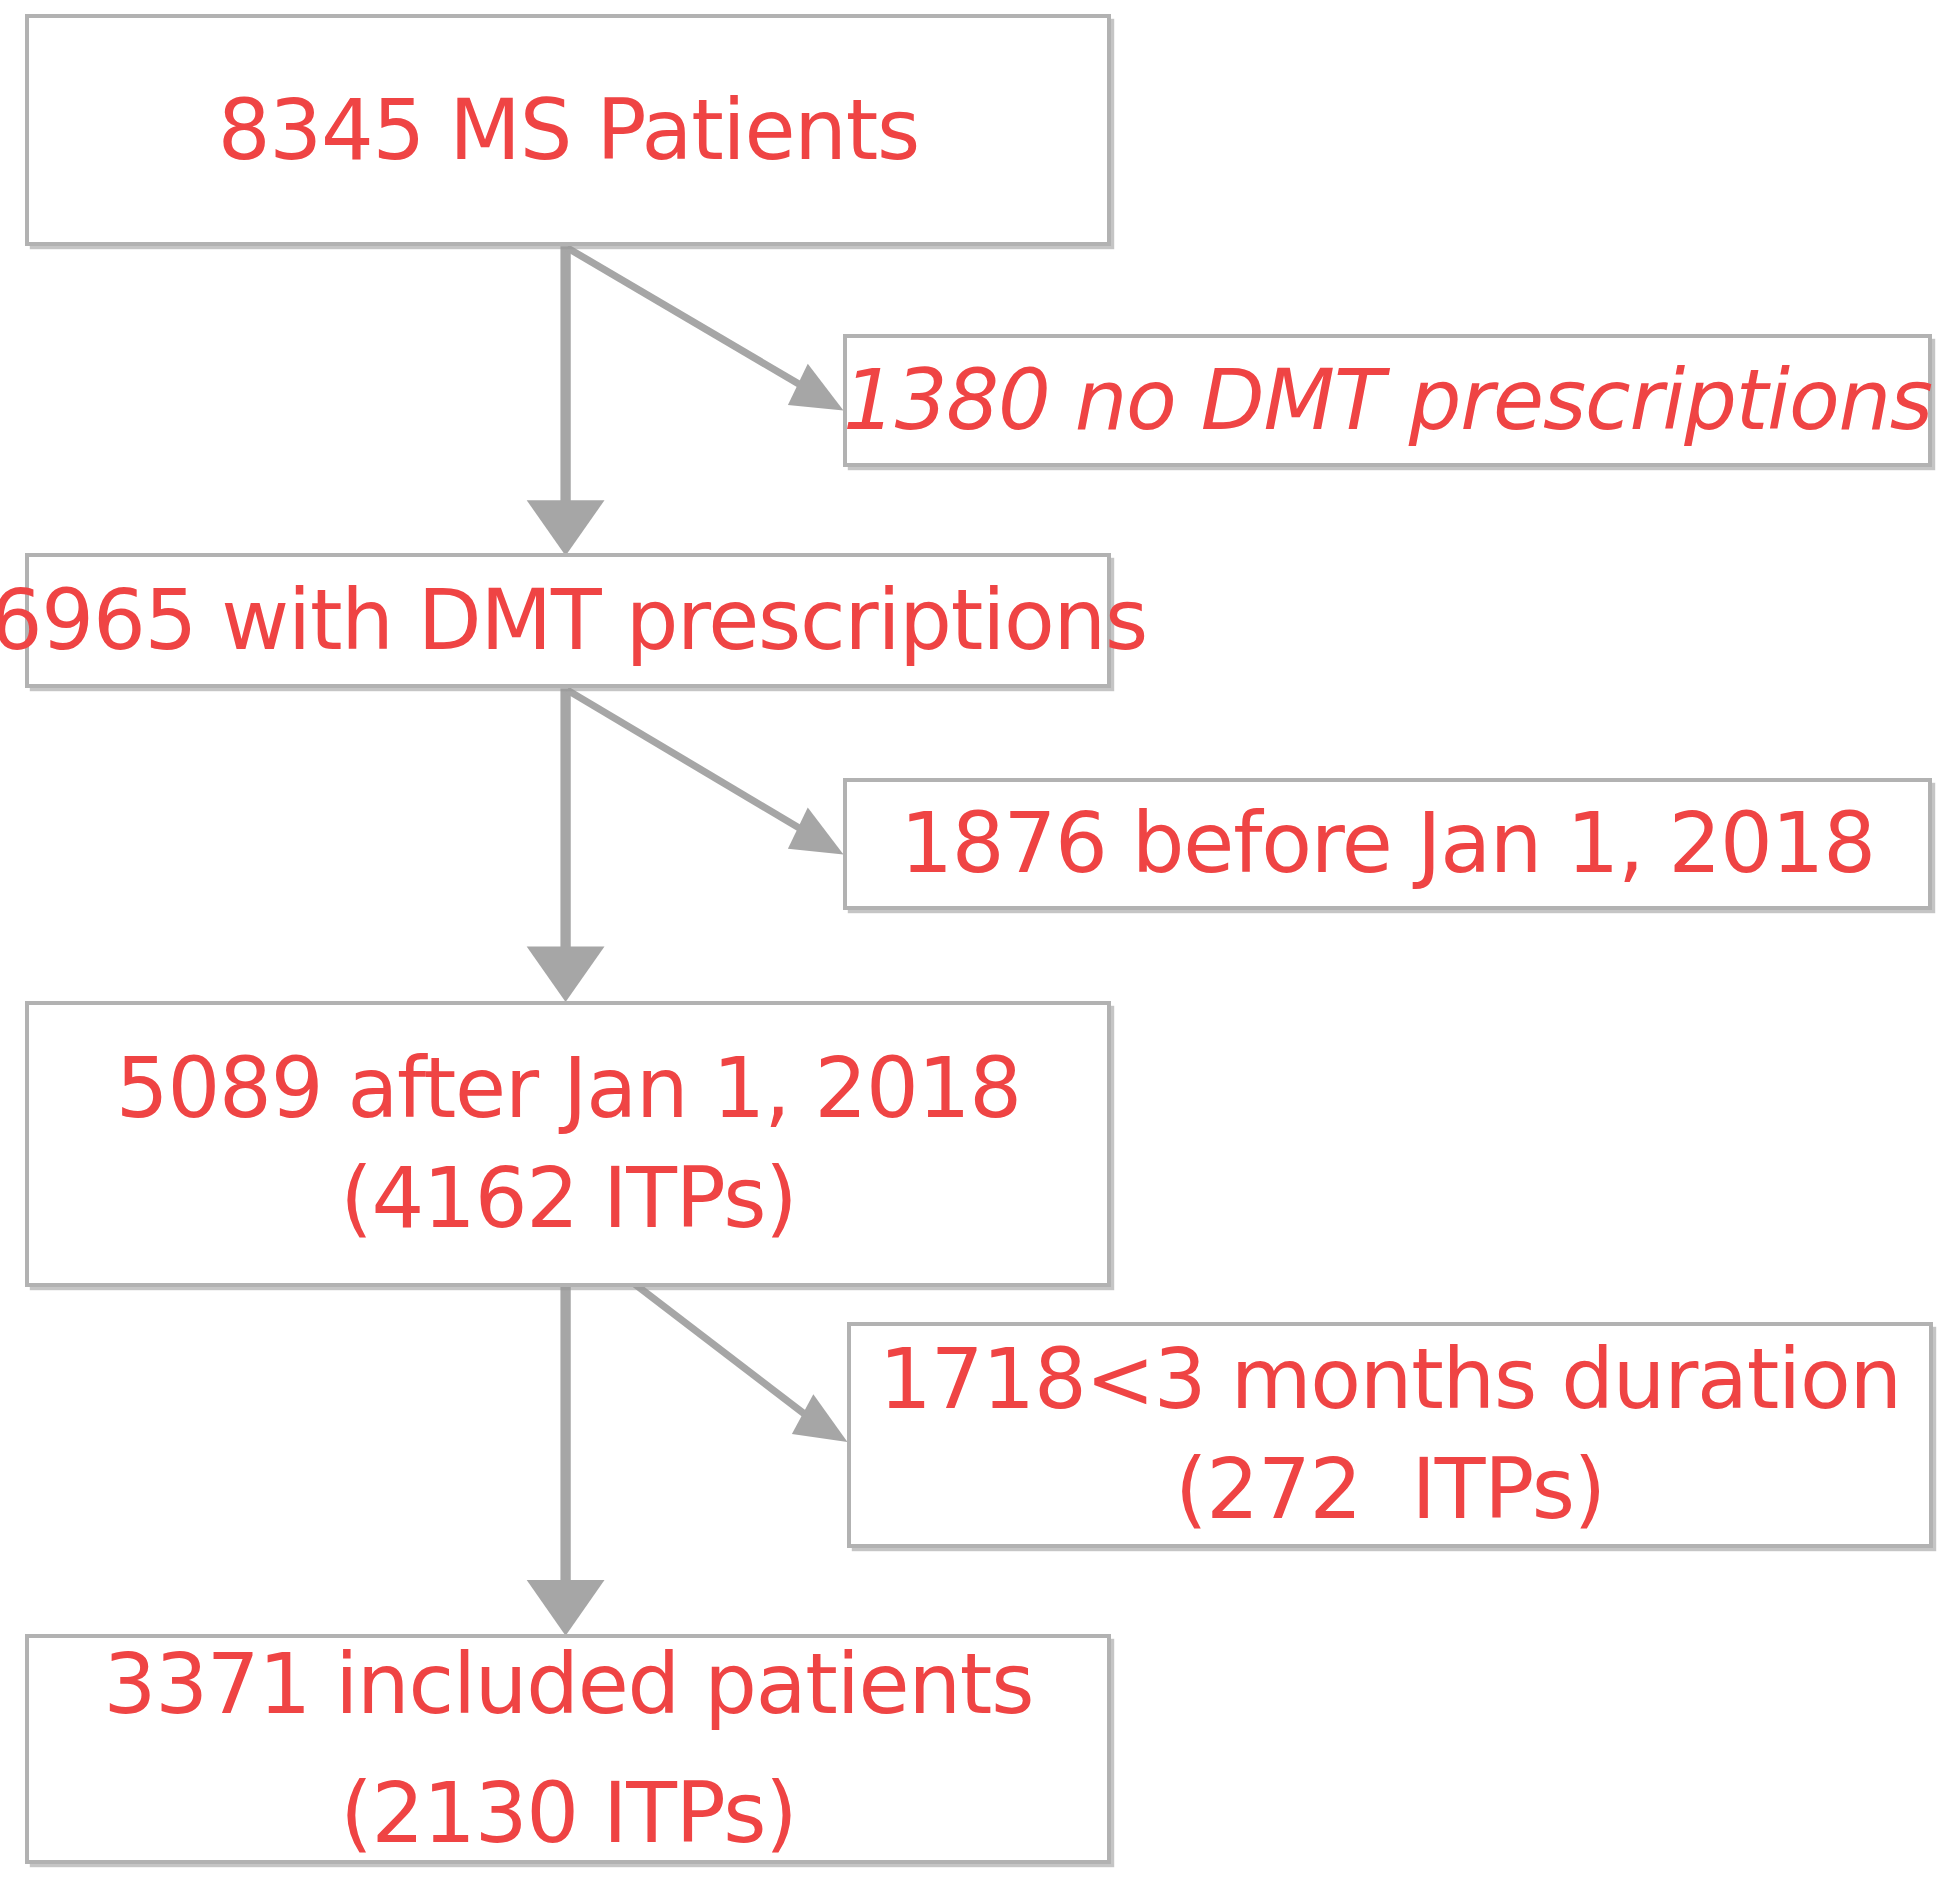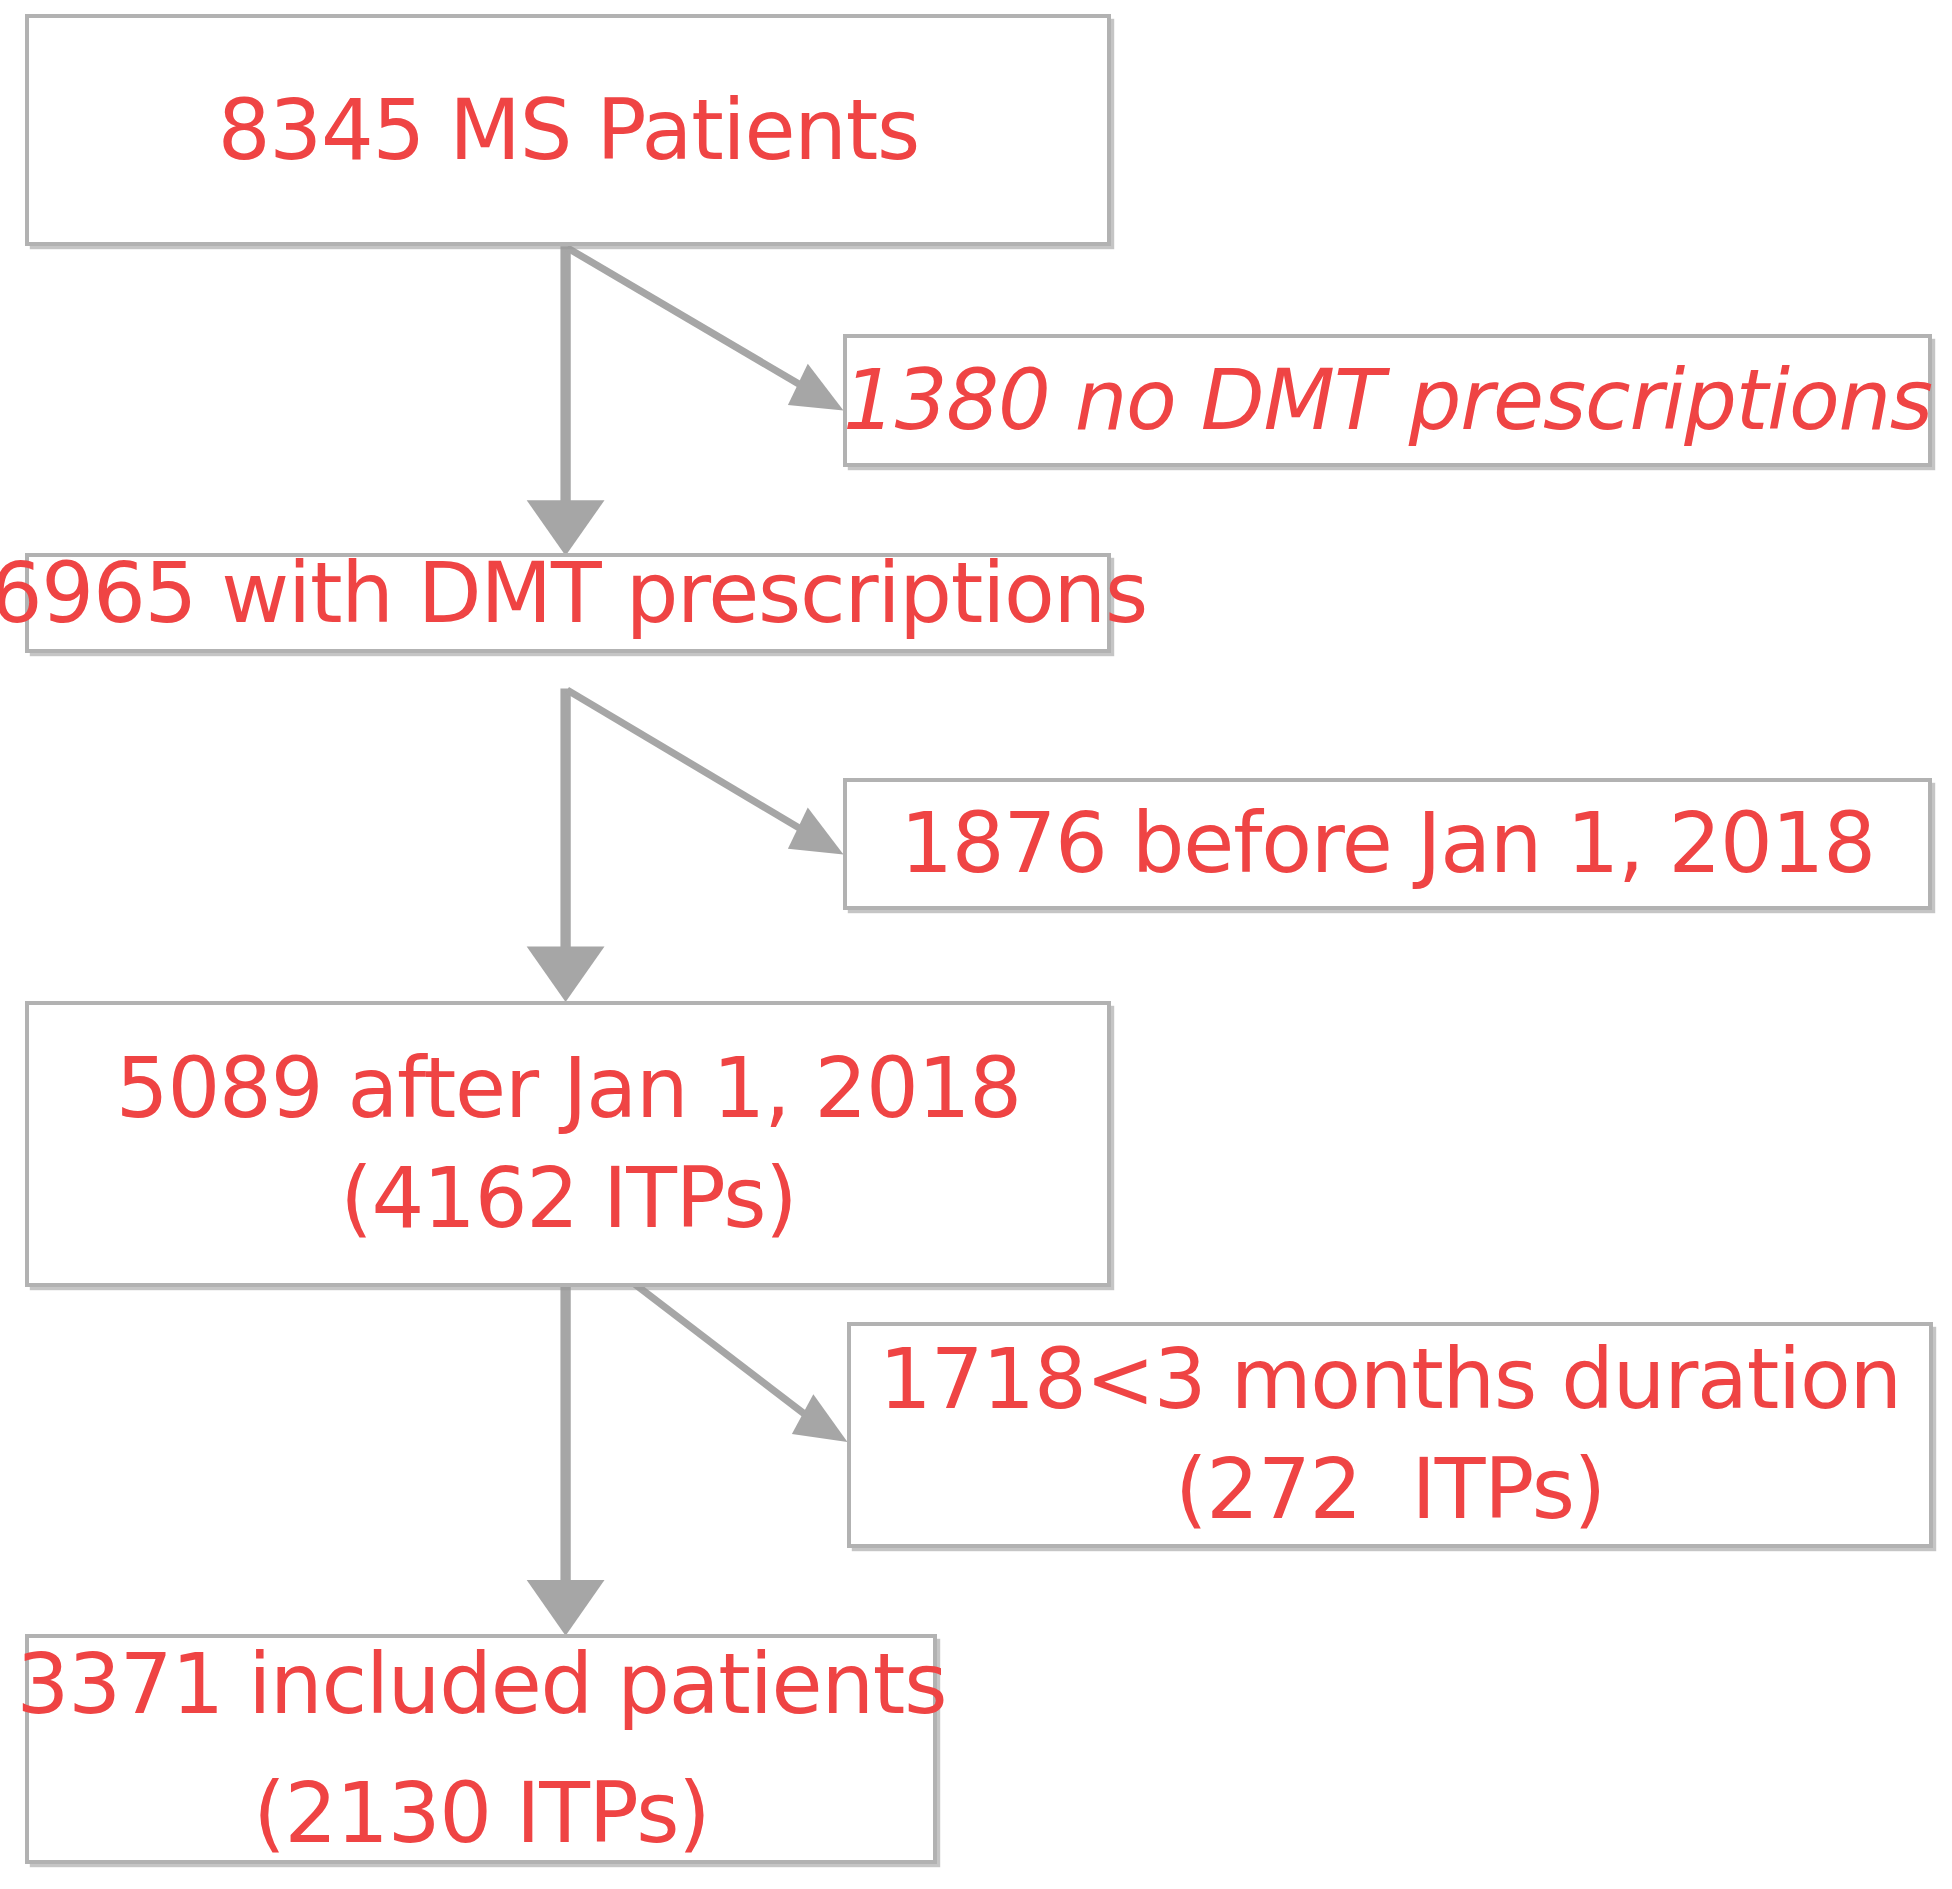--- a/index.html
+++ b/index.html
@@ -38,23 +38,23 @@
     font-family: "DejaVu Sans", "Liberation Sans", sans-serif;
     font-size: 83px;
     line-height: 1.32;
     letter-spacing: -1.2px;
     white-space: pre;
     font-weight: 400;
   }
 
   
   #box-total          { left: 25.4px;   top: 14.3px;   width: 1086px; height: 232px; }
-  #box-with-dmt       { left: 25.4px;   top: 553px;  width: 1086px; height: 100px; justify-content: flex-end; }
+  #box-with-dmt       { left: 25.4px;   top: 553px;  width: 1086px; height: 135px; }
   #box-after-2018     { left: 25.4px;   top: 1001px; width: 1086px; height: 286px; }
-  #box-included       { left: 25.4px;   top: 1634px; width: 912px; height: 230px; gap: 19px; }
+  #box-included       { left: 25.4px;   top: 1634px; width: 1086px; height: 230px; gap: 19px; }
 
   
   #box-no-dmt         { left: 843px; top: 334px;  width: 1089px; height: 133px; font-style: italic; }
   #box-before-2018    { left: 843px; top: 778px;  width: 1089px; height: 132px; text-align: center; }
   #box-short-duration { left: 847px; top: 1322px; width: 1086px; height: 226px; }
 
   
   #connector-layer {
     position: absolute;
     left: 0; top: 0;

